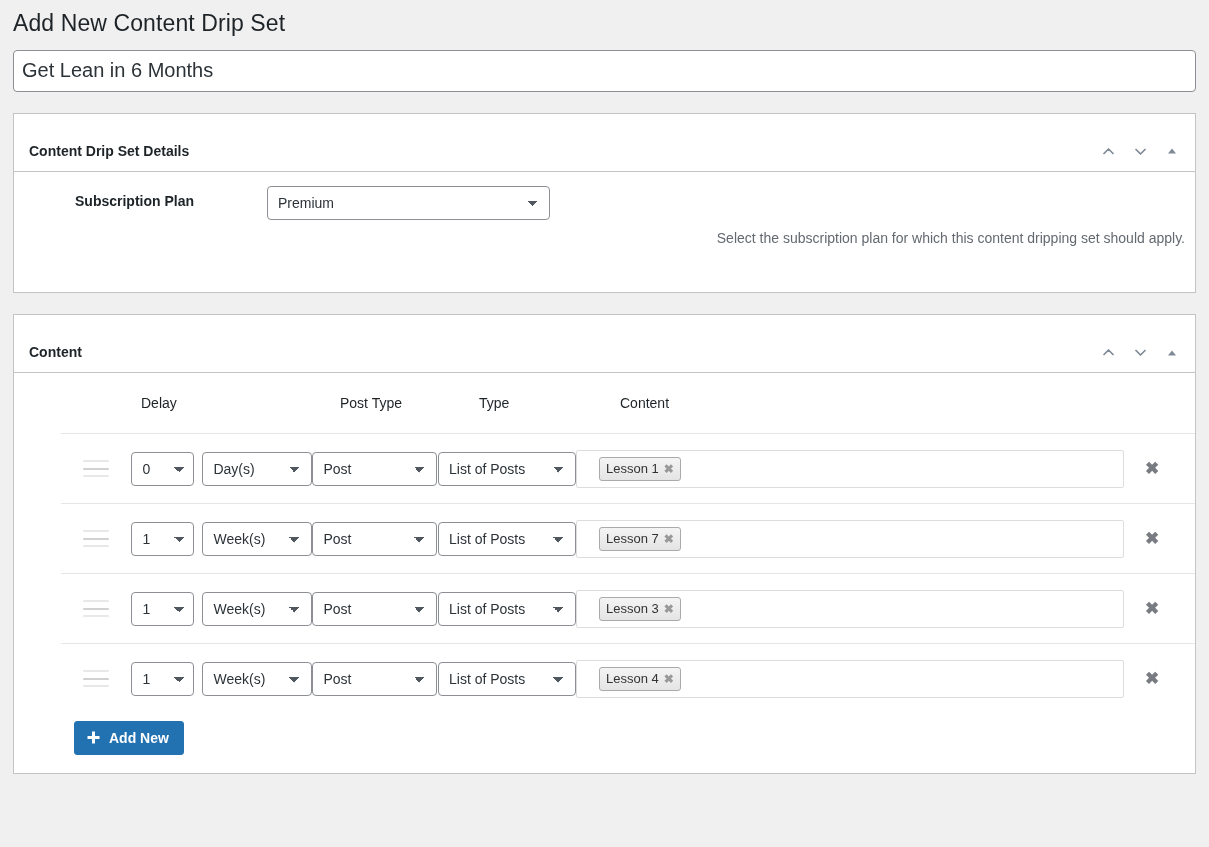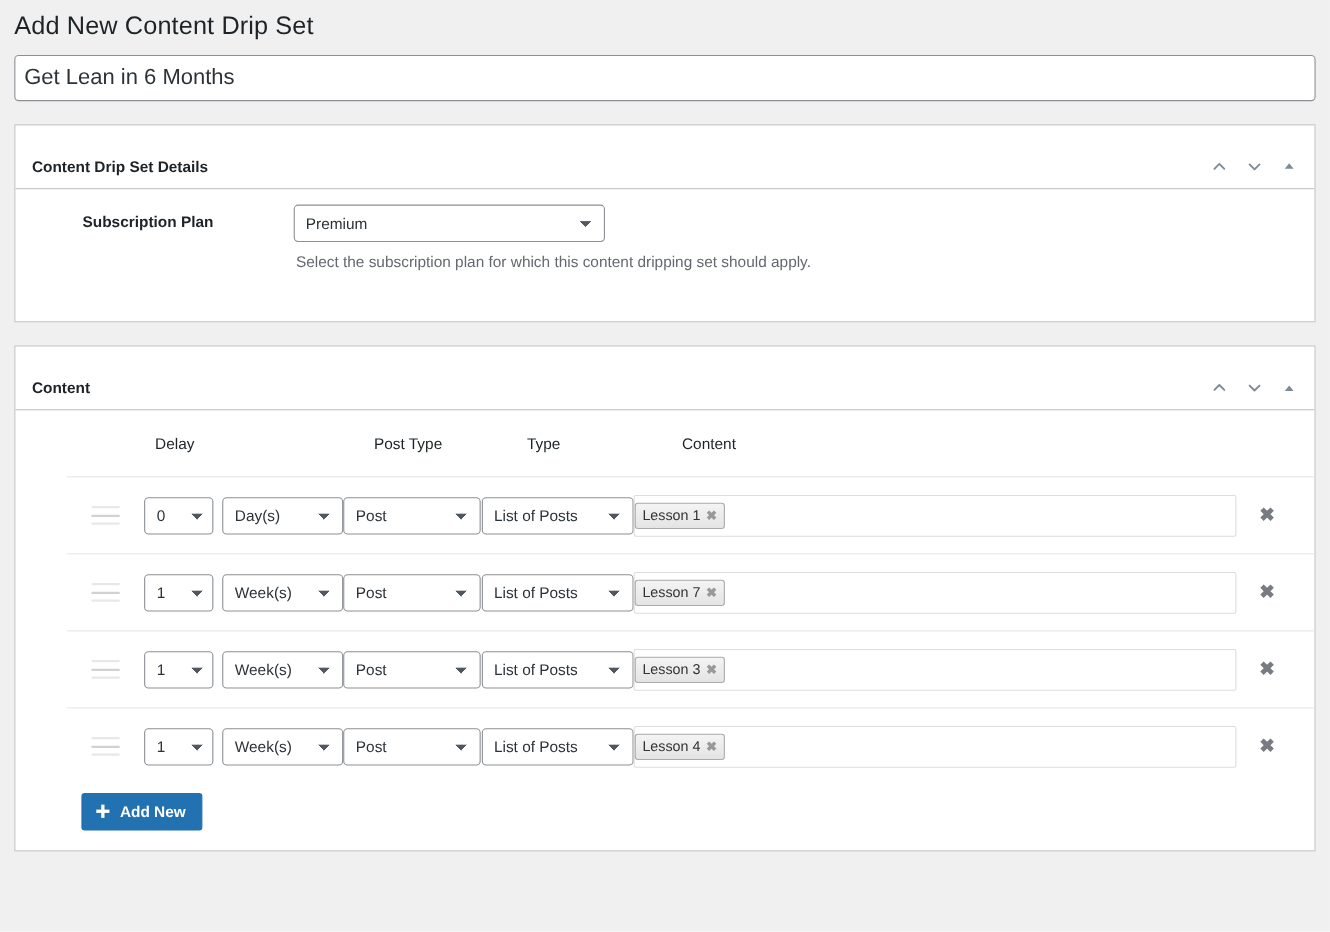--- a/index.html
+++ b/index.html
@@ -109,20 +109,21 @@
     line-height: 1.3;
   }
   .form-table td {
     padding: 14px 10px 8px 10px;
   }
   .field-desc {
     margin: 9px 0 0 2px;
     font-size: 14px;
     color: #646970;
     line-height: 1.4;
+    text-align: right;
   }
   .details-spacer { height: 36px; }
 
   select.wp-select {
     box-sizing: border-box;
     -webkit-appearance: none;
     appearance: none;
     height: 34px;
     padding: 0 32px 0 10px;
     font-family: "Liberation Sans", sans-serif;
@@ -209,21 +210,21 @@
 
   .tokens-input {
     box-sizing: border-box;
     width: 548px;
     height: 38px;
     background: #ffffff;
     border: 1px solid #ddd;
     border-radius: 2px;
     display: flex;
     align-items: center;
-    padding: 0 0;
+    padding: 0 22px;
     cursor: text;
   }
   .token {
     display: inline-flex;
     align-items: center;
     gap: 5px;
     height: 22px;
     padding: 0 6px;
     background: #ebebeb;
     background-image: linear-gradient(to bottom, #f4f4f4, #e4e4e4);

